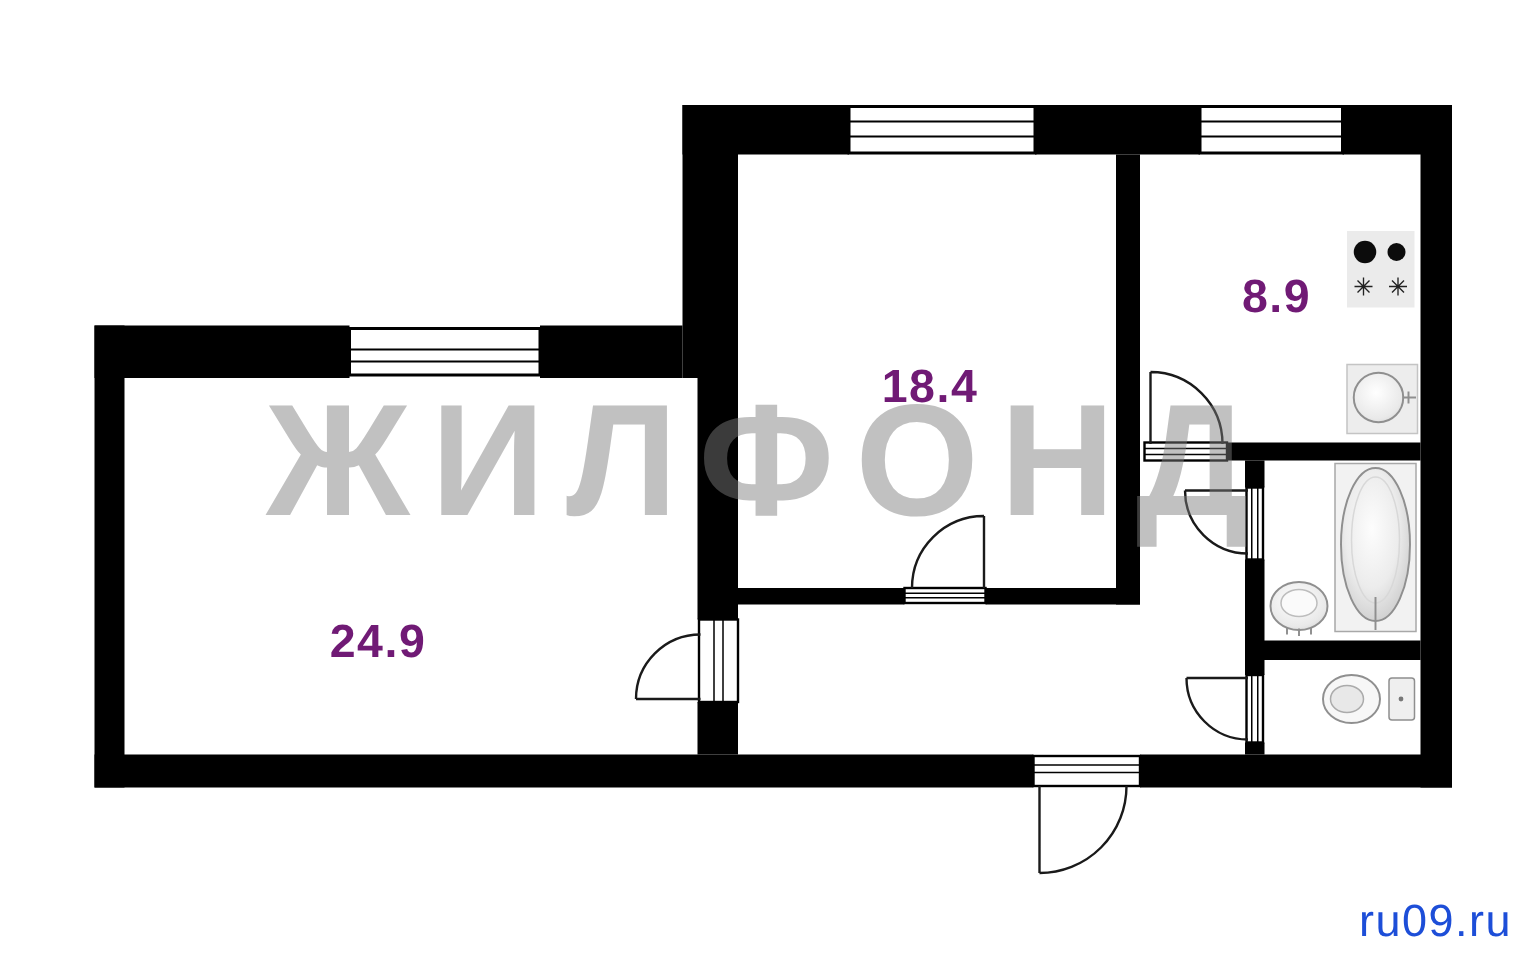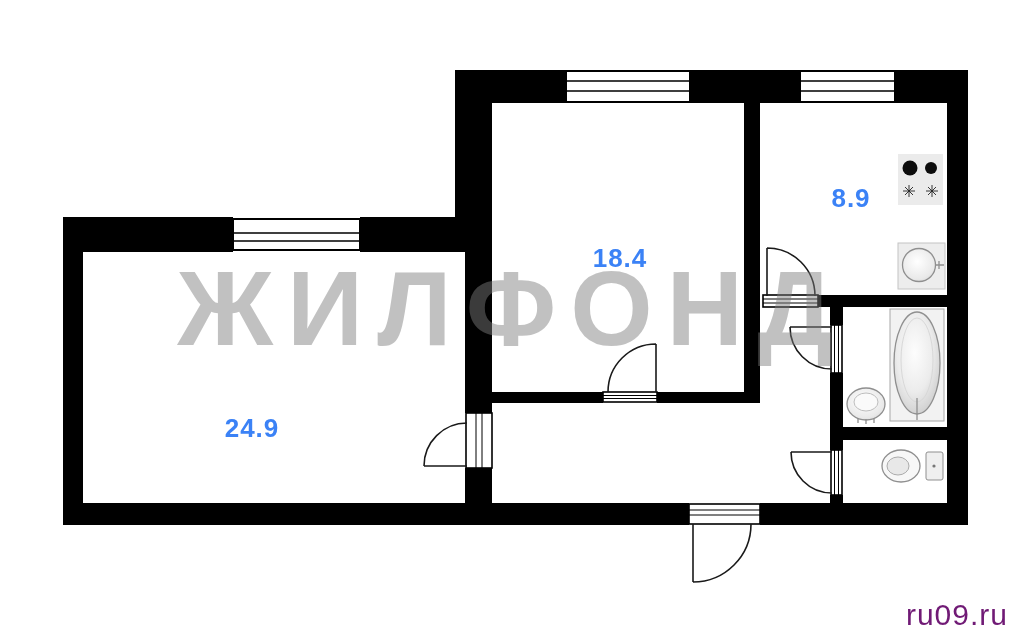--- a/index.html
+++ b/index.html
@@ -8,26 +8,26 @@
   .plan-svg{position:absolute;left:0;top:0;z-index:2;}
   .wall{fill:var(--wall,#000);stroke:none;}
   .window-rect{fill:#fff;stroke:var(--wall,#000);stroke-width:2;}
   .window-line{stroke:var(--wall,#000);stroke-width:1.4;fill:none;}
   .sill-rect{fill:#fff;stroke:var(--wall,#000);stroke-width:1.6;}
   .sill-line{stroke:var(--wall,#000);stroke-width:1;fill:none;}
   .door-line{stroke:var(--door,#1a1a1a);stroke-width:1.6;fill:none;}
   .fix-stroke{stroke:var(--fixture,#8f8f8f);fill:none;stroke-width:1.3;}
   .burner{stroke:#222;stroke-width:0.9;fill:none;}
   .room-label{position:absolute;z-index:6;transform:translate(-50%,-50%);
-      font-size:26px;font-weight:600;color:#3b82f6;letter-spacing:1px;white-space:nowrap;}
+      font-size:31px;font-weight:600;color:#701a75;letter-spacing:1px;white-space:nowrap;}
   .watermark{position:absolute;left:50%;top:308px;transform:translate(-50%,-50%);z-index:10;
       font-size:106px;font-weight:bold;letter-spacing:14px;white-space:nowrap;
       color:var(--watermark,#7d7d7d);opacity:0.47;pointer-events:none;}
   .site-credit{position:absolute;right:16px;bottom:4px;z-index:6;
-      font-size:30px;color:#701a75;letter-spacing:1px;}
+      font-size:30px;color:#1d4ed8;letter-spacing:1px;}
 </style>
 </head>
 <body>
 
 <div class="stage">
 
   <svg class="plan-svg" width="1024" height="636" viewBox="0 0 1024 636">
     <defs>
       <radialGradient id="tubG" cx="45%" cy="40%" r="70%">
         <stop offset="0%" stop-color="#fdfdfd"></stop>

